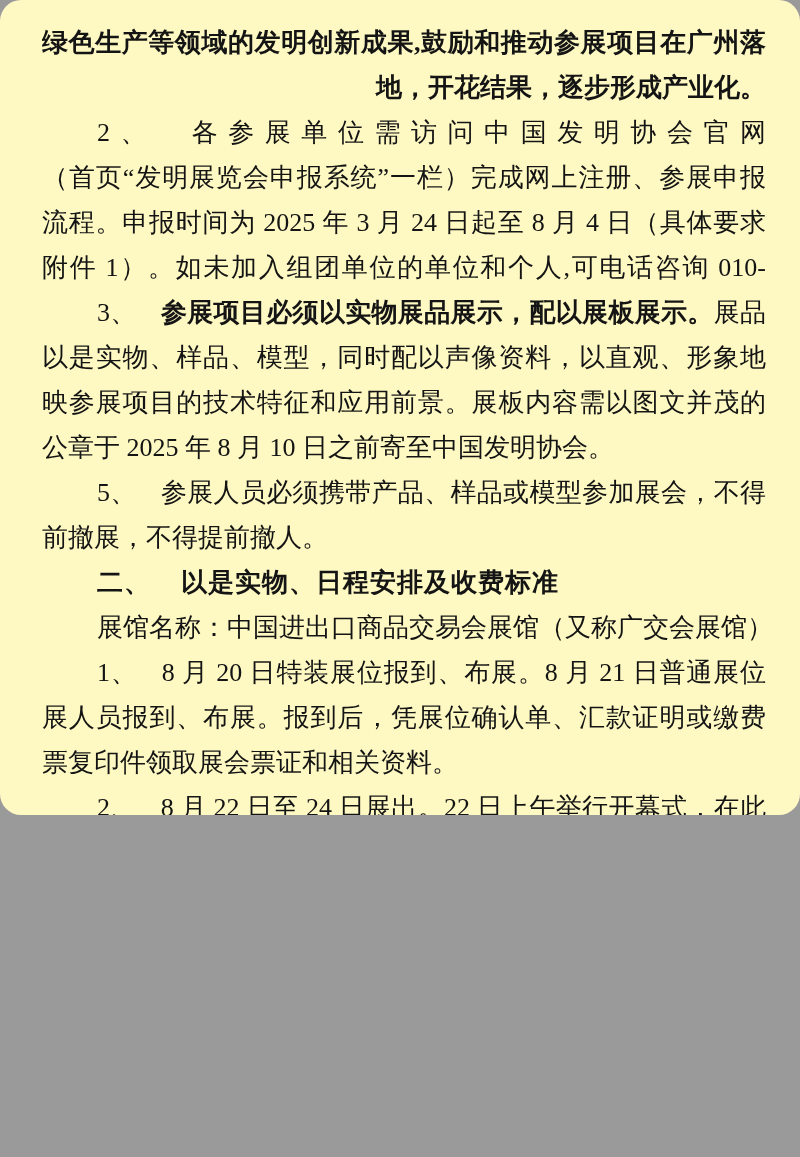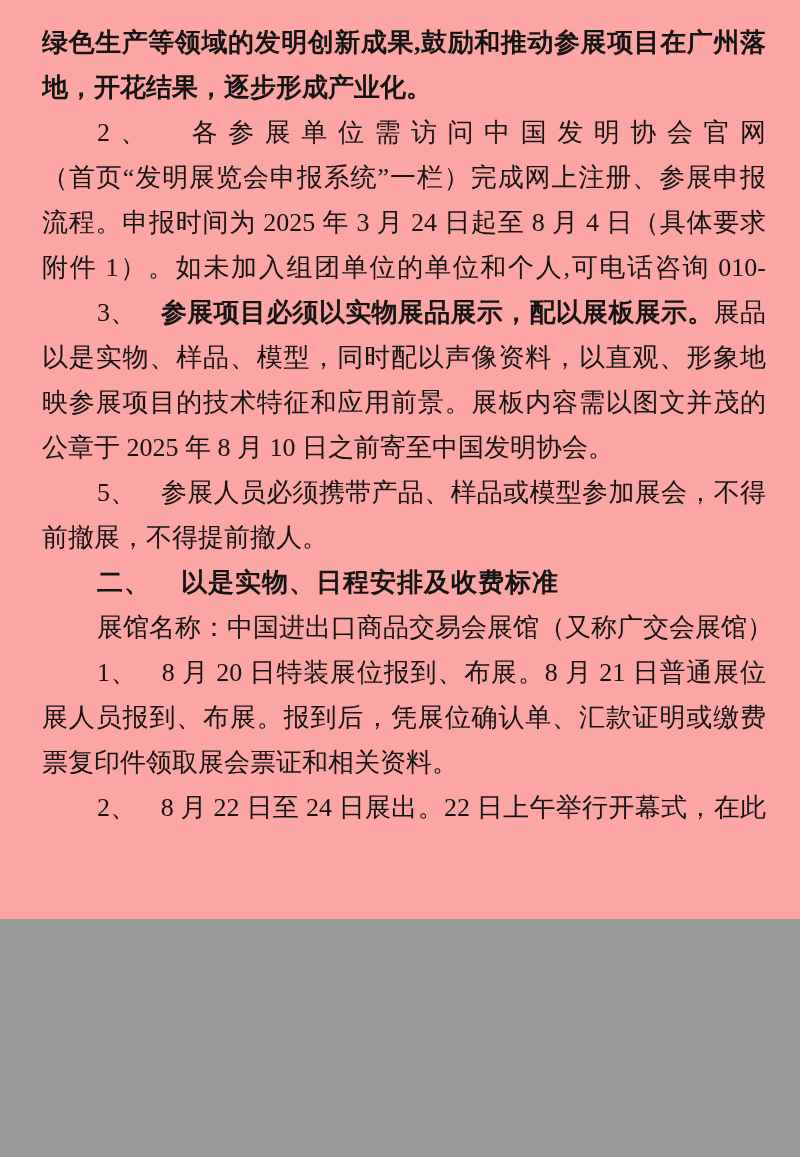--- a/index.html
+++ b/index.html
@@ -1,23 +1,24 @@
 <!DOCTYPE html>
 <html><head>
 <meta charset="utf-8">
 <style>
   html,body{margin:0;padding:0;background:#9a9a9a;}
   .page{
     position:relative;
-    width:800px;height:919px;
+    width:800px;height:815px;
     margin:0 auto;
-    background:#fca5a5;
+    background:#fef9c3;
     color:#141414;
     font-family:"Liberation Serif", serif;
     overflow:hidden;
+    border-radius:21px;
   }
   .doc{
     position:absolute;
     left:42px; top:20px;
     width:724px;
     font-size:26px;
     line-height:45px;
   }
   .line{
     height:45px;
@@ -25,21 +26,21 @@
     white-space:nowrap;
   }
   
   .j{
     white-space:normal;
     text-align:justify;
     text-align-last:justify;
     text-justify:inter-character;
   }
   .ind{ text-indent:55px; }
-  .b{ font-weight:bold; }
+  .b{ font-weight:bold;text-align:right; }
   .hd{
     font-weight:bold;
     font-family:"Liberation Sans", sans-serif;
     letter-spacing:1px;
   }
   .gap{ display:inline-block; width:24px; }
   .gapw{ display:inline-block; width:30px; }
   .footer{
     position:absolute;
     left:0; right:0;

